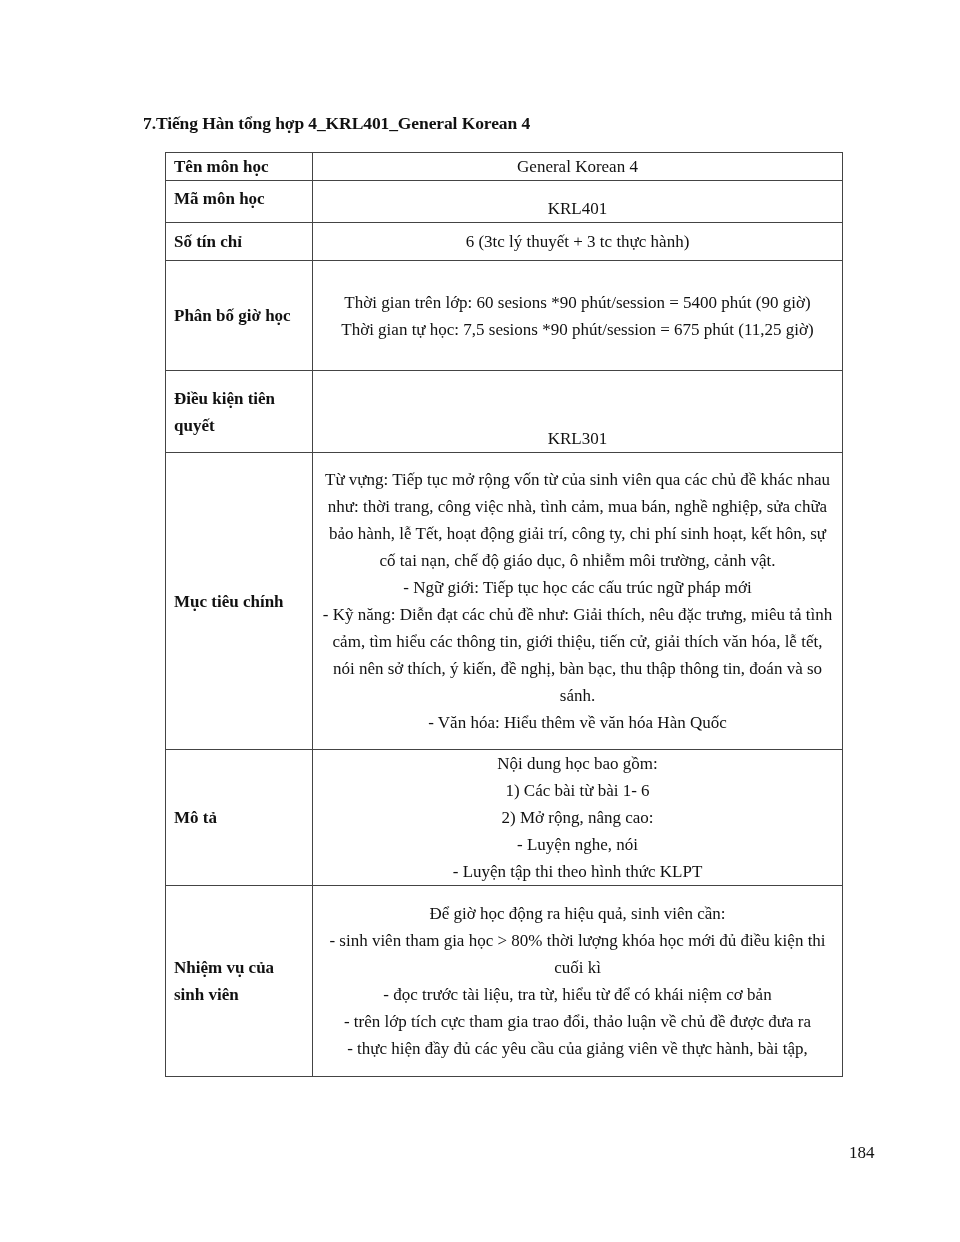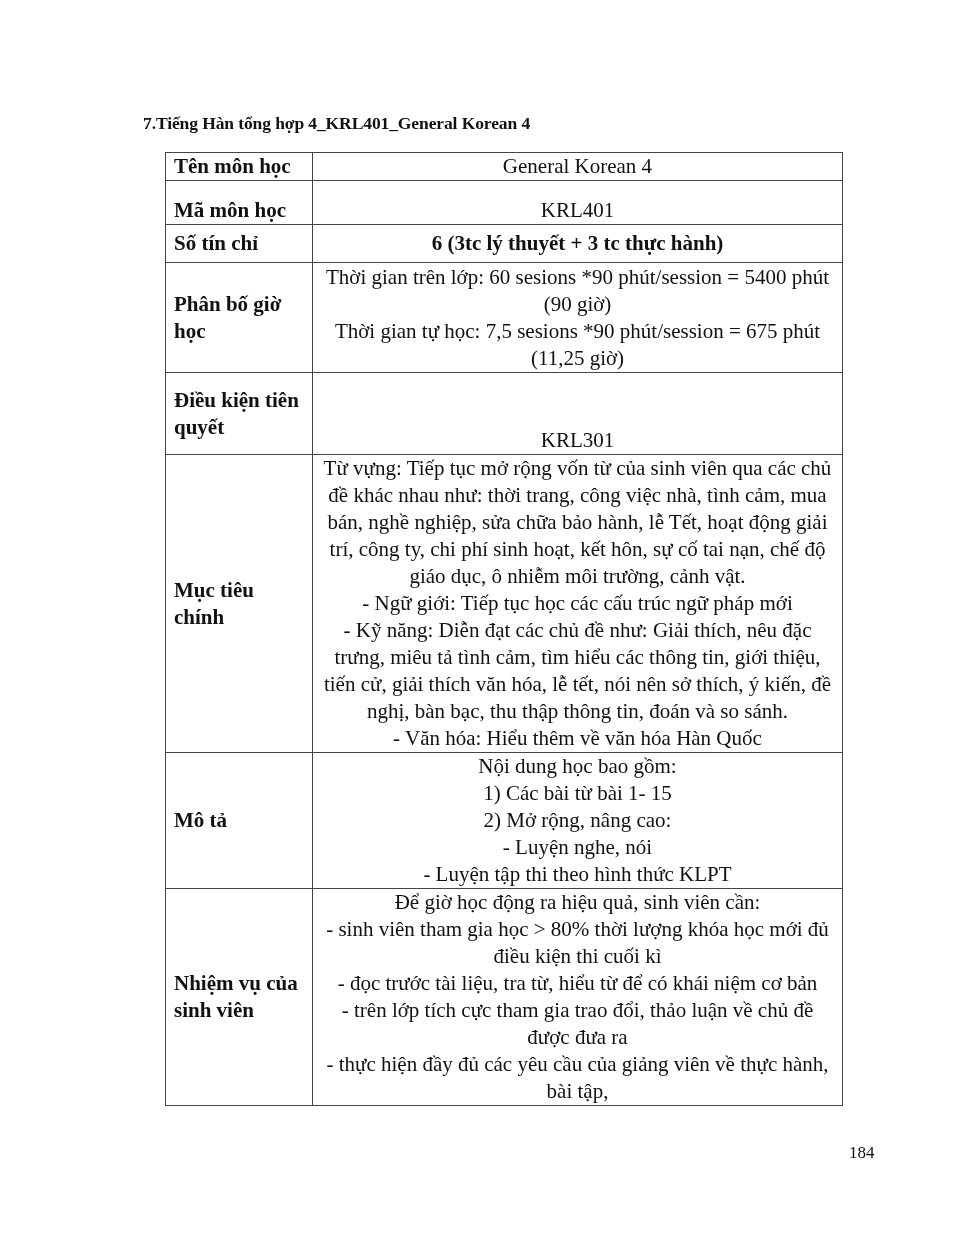--- a/index.html
+++ b/index.html
@@ -1,41 +1,41 @@
 <!DOCTYPE html>
 <html><head>
 <meta charset="utf-8">
 <style>
   html, body { margin: 0; padding: 0; background: #ffffff; }
   body { width: 960px; height: 1242px; position: relative; overflow: hidden;
          font-family: "Liberation Serif", "DejaVu Serif", serif; color: #111; }
   .heading { position: absolute; left: 143px; top: 113px; font-size: 17.5px; font-weight: bold; letter-spacing: -0.1px; }
   table.course { position: absolute; left: 165px; top: 152px; width: 678px; border-collapse: collapse; table-layout: fixed; }
-  table.course td { border: 1px solid #444; vertical-align: middle; padding: 0 8px; font-size: 21px; line-height: 27px; }
+  table.course td { border: 1px solid #444; vertical-align: middle; padding: 0 8px; font-size: 17px; line-height: 27px; }
   td.label { width: 130px; font-weight: bold; padding-left: 9px; }
   td.value { padding-left: 8px; text-align: center; }
-  .bold { font-weight: bold; }
+  .bold { font-weight: normal; }
   .line { display: block; }
   .page-num { position: absolute; left: 849px; top: 1143px; font-size: 17px; }
 </style>
 </head>
 <body>
 
 <div class="heading">7.Tiếng Hàn tổng hợp 4_KRL401_General Korean 4</div>
 
 <table class="course">
   <tbody>
       <tr style="height:28px">
     <td class="label">Tên môn  học</td>
     <td class="value">
           <span class="line">General Korean 4</span>
         </td>
   </tr>
   <tr style="height:42px">
-    <td class="label" style="vertical-align:top;padding-top:16px">Mã môn  học</td>
+    <td class="label" style="vertical-align:top;padding-top:4px">Mã môn  học</td>
     <td class="value" style="vertical-align:bottom">
           <span class="line">KRL401</span>
         </td>
   </tr>
   <tr style="height:38px">
     <td class="label">Số tín chỉ</td>
     <td class="value bold">
           <span class="line">6 (3tc lý thuyết + 3 tc thực hành)</span>
         </td>
   </tr>
@@ -58,21 +58,21 @@
       <span class="line">Từ vựng: Tiếp tục mở rộng vốn từ của sinh viên qua các chủ đề khác nhau như: thời trang, công việc nhà, tình cảm, mua bán, nghề nghiệp, sửa chữa bảo hành, lễ Tết, hoạt động giải trí, công ty, chi phí sinh hoạt, kết hôn, sự cố tai nạn, chế độ giáo dục, ô nhiễm môi trường, cảnh vật.</span>
       <span class="line">- Ngữ giới: Tiếp tục học các cấu trúc ngữ pháp mới</span>
       <span class="line">- Kỹ năng: Diễn đạt các chủ đề như: Giải thích, nêu đặc trưng, miêu tả tình cảm, tìm hiểu các thông tin, giới thiệu, tiến cử, giải thích văn hóa, lễ tết, nói nên sở thích, ý kiến, đề nghị, bàn bạc, thu thập thông tin, đoán và so sánh.</span>
       <span class="line">- Văn hóa: Hiểu thêm về văn hóa Hàn Quốc</span>
     </td>
   </tr>
   <tr style="height:135px">
     <td class="label">Mô tả</td>
     <td class="value">
       <span class="line">Nội dung học bao gồm:</span>
-      <span class="line">1) Các bài từ bài 1- 15</span>
+      <span class="line">1) Các bài từ bài 1- 6</span>
       <span class="line">2) Mở rộng, nâng cao:</span>
       <span class="line">- Luyện nghe, nói</span>
       <span class="line">- Luyện tập thi theo hình thức KLPT</span>
     </td>
   </tr>
   <tr style="height:191px">
     <td class="label">Nhiệm vụ của sinh viên</td>
     <td class="value">
       <span class="line">Để giờ học động ra hiệu quả, sinh viên cần:</span>
       <span class="line">- sinh viên tham gia học &gt; 80% thời lượng khóa học mới đủ điều kiện thi cuối kì</span>

